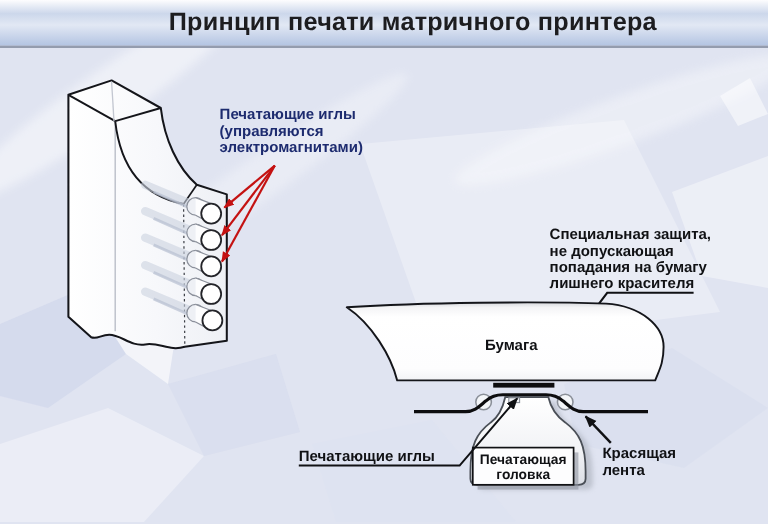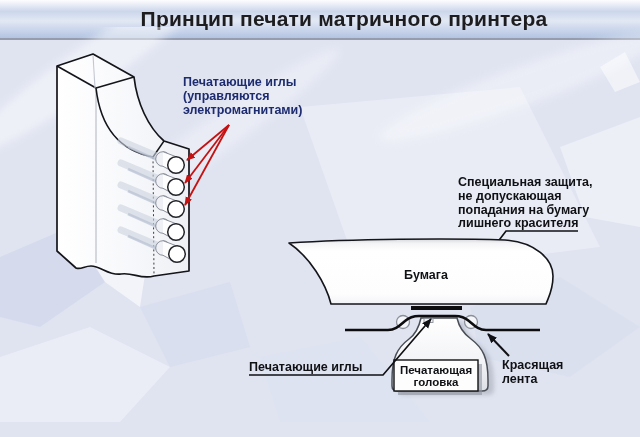--- a/index.html
+++ b/index.html
@@ -16,21 +16,21 @@
     position:absolute;top:0;left:0;width:640px;height:40px;
     background:linear-gradient(to bottom,#fdfdfe 0%,#ccd7eb 30%,#e2e8f4 55%,#b3c4e2 100%);
     border-bottom:2px solid #949cae;
     display:flex;align-items:center;justify-content:center;
     box-sizing:border-box;
     padding-left:48px;
   }
   .title-text{
     font-size:21px;font-weight:bold;color:#1d1d20;letter-spacing:.2px;
   }
-  .canvas-wrap{position:absolute;top:27px;left:0;width:544px;height:395px;}
+  .canvas-wrap{position:absolute;top:40px;left:0;width:544px;height:395px;}
   svg text{font-family:"Liberation Sans",sans-serif;font-weight:bold;}
   .lbl-navy{fill:#1d2b6f;font-size:12.5px;}
   .lbl-black{fill:#101114;font-size:12.5px;}
   .lbl-head{fill:#101114;font-size:11.5px;}
   .lbl-paper{fill:#101114;font-size:12.5px;}
 </style>
 </head>
 <body>
 
 <div class="slide">

